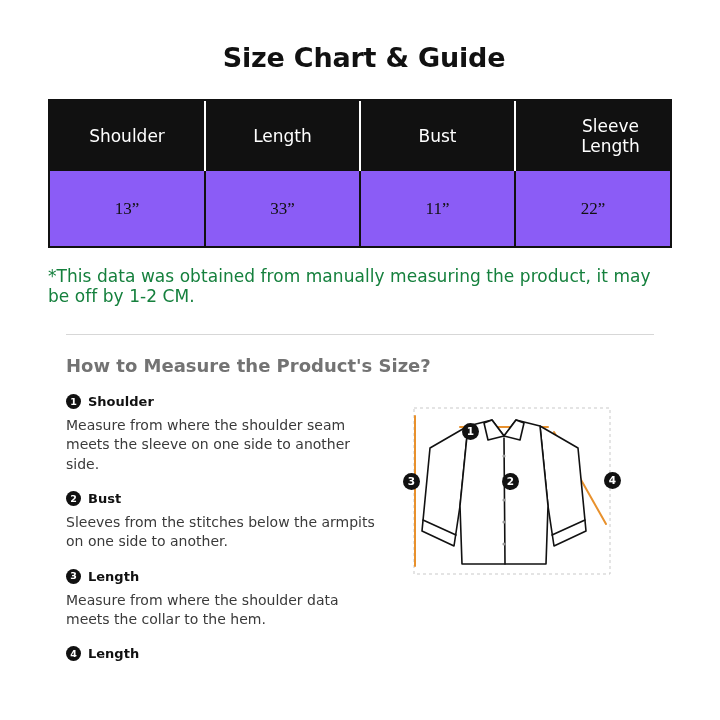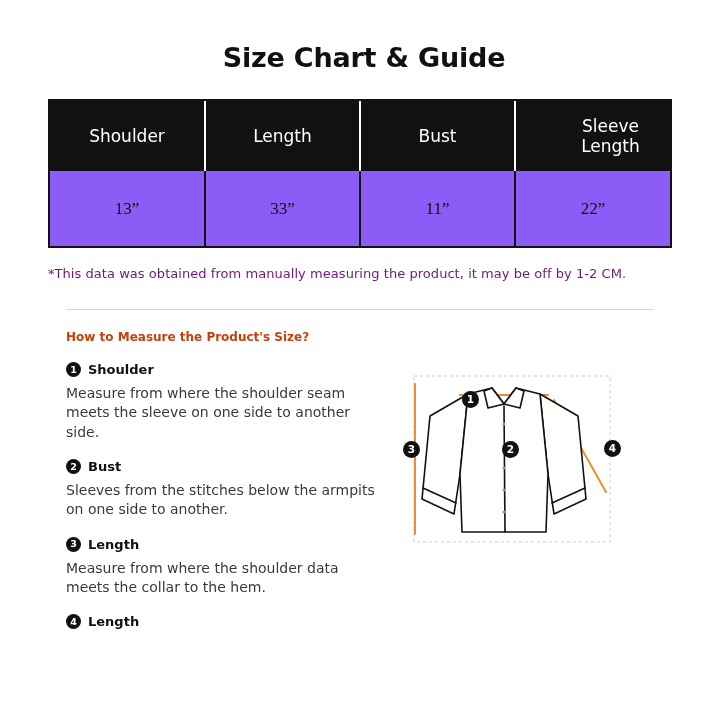--- a/index.html
+++ b/index.html
@@ -58,37 +58,37 @@
     height: 75px;
     text-align: center;
     border-right: 2px solid #111111;
     padding: 0 4px;
     font-family: Liberation Serif, serif;
   }
   table.size-table td:last-child { border-right: none; }
 
   .disclaimer {
     margin: 18px 48px 0 48px;
-    font-size: 13px;
-    color: #701a75;
+    font-size: 17px;
+    color: #15803d;
     letter-spacing: 0.05px;
   }
 
   
   .divider {
     margin: 28px 66px 0 66px;
     height: 1px;
     background: #d7d7d7;
   }
 
   
   .section-title {
     margin: 20px 0 0 66px;
-    font-size: 12px;
-    color: #c2410c;
+    font-size: 18px;
+    color: #737373;
   }
 
   .content {
     position: relative;
     margin-top: 18px;
     padding: 0 48px 0 66px;
     display: flex;
     align-items: flex-start;
   }
   .steps {

